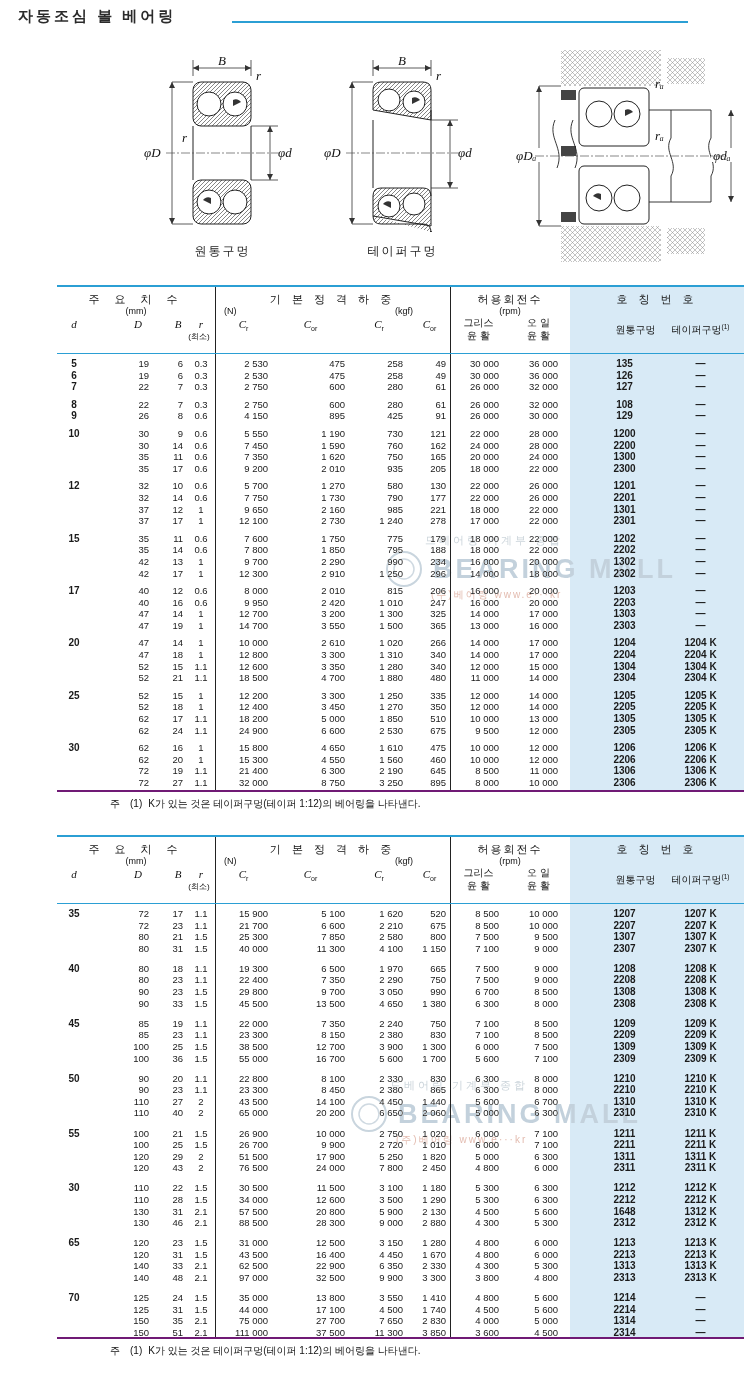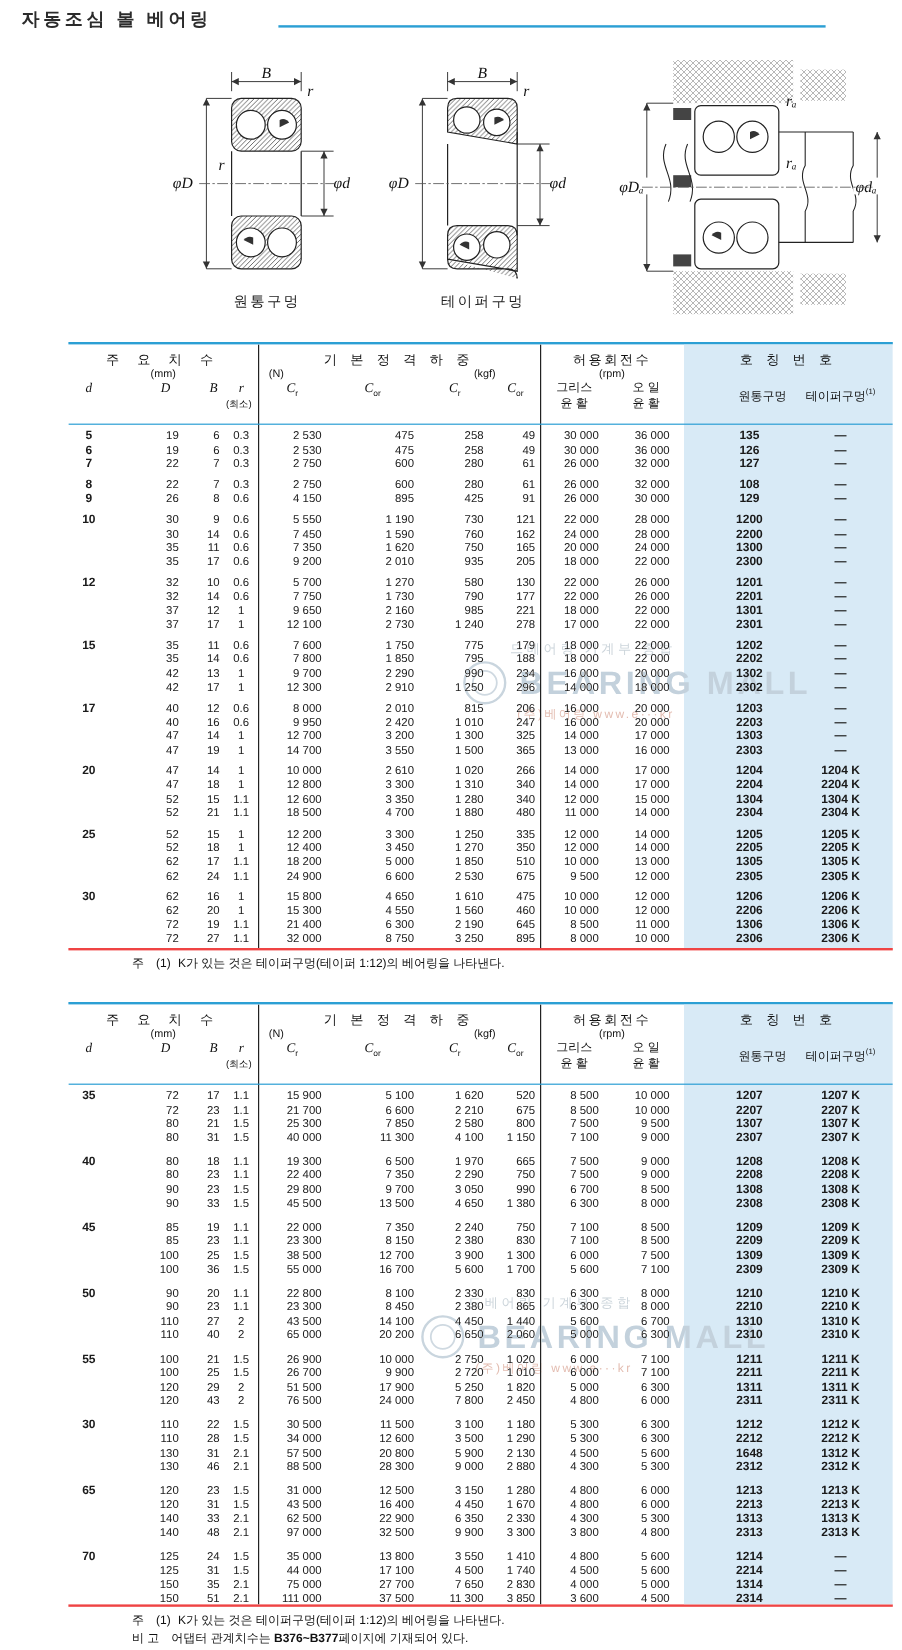--- a/index.html
+++ b/index.html
@@ -7,21 +7,21 @@
        font-family:"Liberation Sans","DejaVu Sans",sans-serif;color:#1a1a1a;overflow:hidden;}
   .abs{position:absolute;}
   .it{font-family:"Liberation Serif","DejaVu Serif",serif;font-style:italic;}
   
   .title{left:18px;top:7px;font-size:15px;font-weight:bold;letter-spacing:3px;color:#2b2b2b;}
   .title-rule{left:232px;top:21px;width:456px;height:2px;background:#2b9fd4;}
   
   .dcaption{font-size:12px;letter-spacing:2px;color:#222;text-align:center;}
   svg text{font-family:"Liberation Serif","DejaVu Serif",serif;font-style:italic;font-size:13px;fill:#111;}
   
-  .btable{position:absolute;left:57px;width:687px;border-top:2px solid #2b9fd4;border-bottom:2px solid #ef4444;overflow:hidden;background:transparent;}
+  .btable{position:absolute;left:57px;width:687px;border-top:2px solid #2b9fd4;border-bottom:2px solid #701a75;overflow:hidden;background:transparent;}
   .band{position:absolute;top:0;bottom:0;left:513px;width:174px;background:#d8eaf6;}
   .vline{position:absolute;top:0;bottom:0;width:1px;background:#222;}
   .thead{position:relative;height:66px;border-bottom:1px solid #2b9fd4;}
   .hl{position:absolute;font-size:11px;color:#111;}
   .ctr{text-align:center;}
   .fs9{font-size:9px;letter-spacing:0;}
   .tbody{position:relative;padding-top:4px;}
   .tblock{margin-bottom:6px;}
   #table2 .tblock{margin-bottom:8.5px;}
   .trow{display:flex;height:11.6px;line-height:11.6px;font-size:9.5px;}
@@ -1187,21 +1187,20 @@
           <span class="tcell c-oil">4 500</span>
           <span class="tcell c-cyl">2314</span>
           <span class="tcell c-tap">—</span>
         </div>
       </div>
     </div>
 </div>
 
 <div class="tnotes" style="top:1344px">
   <div><span class="nlabel">주</span><span class="nnum">(1)</span><span>K가 있는 것은 테이퍼구멍(테이퍼 1:12)의 베어링을 나타낸다.</span></div>
-  <div><span class="nlabel">비  고</span><span>어댑터 관계치수는 </span><b>B376~B377</b><span>페이지에 기재되어 있다.</span></div>
 </div>
 
 <div class="watermark" style="left:385px;top:533px;width:330px">
   <div class="wm-kor">드베어링 기계부 종합</div>
   <div class="wm-row">
     <svg width="38" height="38" viewBox="0 0 38 38">
       <circle cx="19" cy="19" r="17" fill="none" stroke="#c9d5de" stroke-width="2"></circle>
       <circle cx="19" cy="19" r="10" fill="none" stroke="#cfd9e1" stroke-width="1.5"></circle>
     </svg>
     <span class="wm-brand">BEARING MALL</span>

